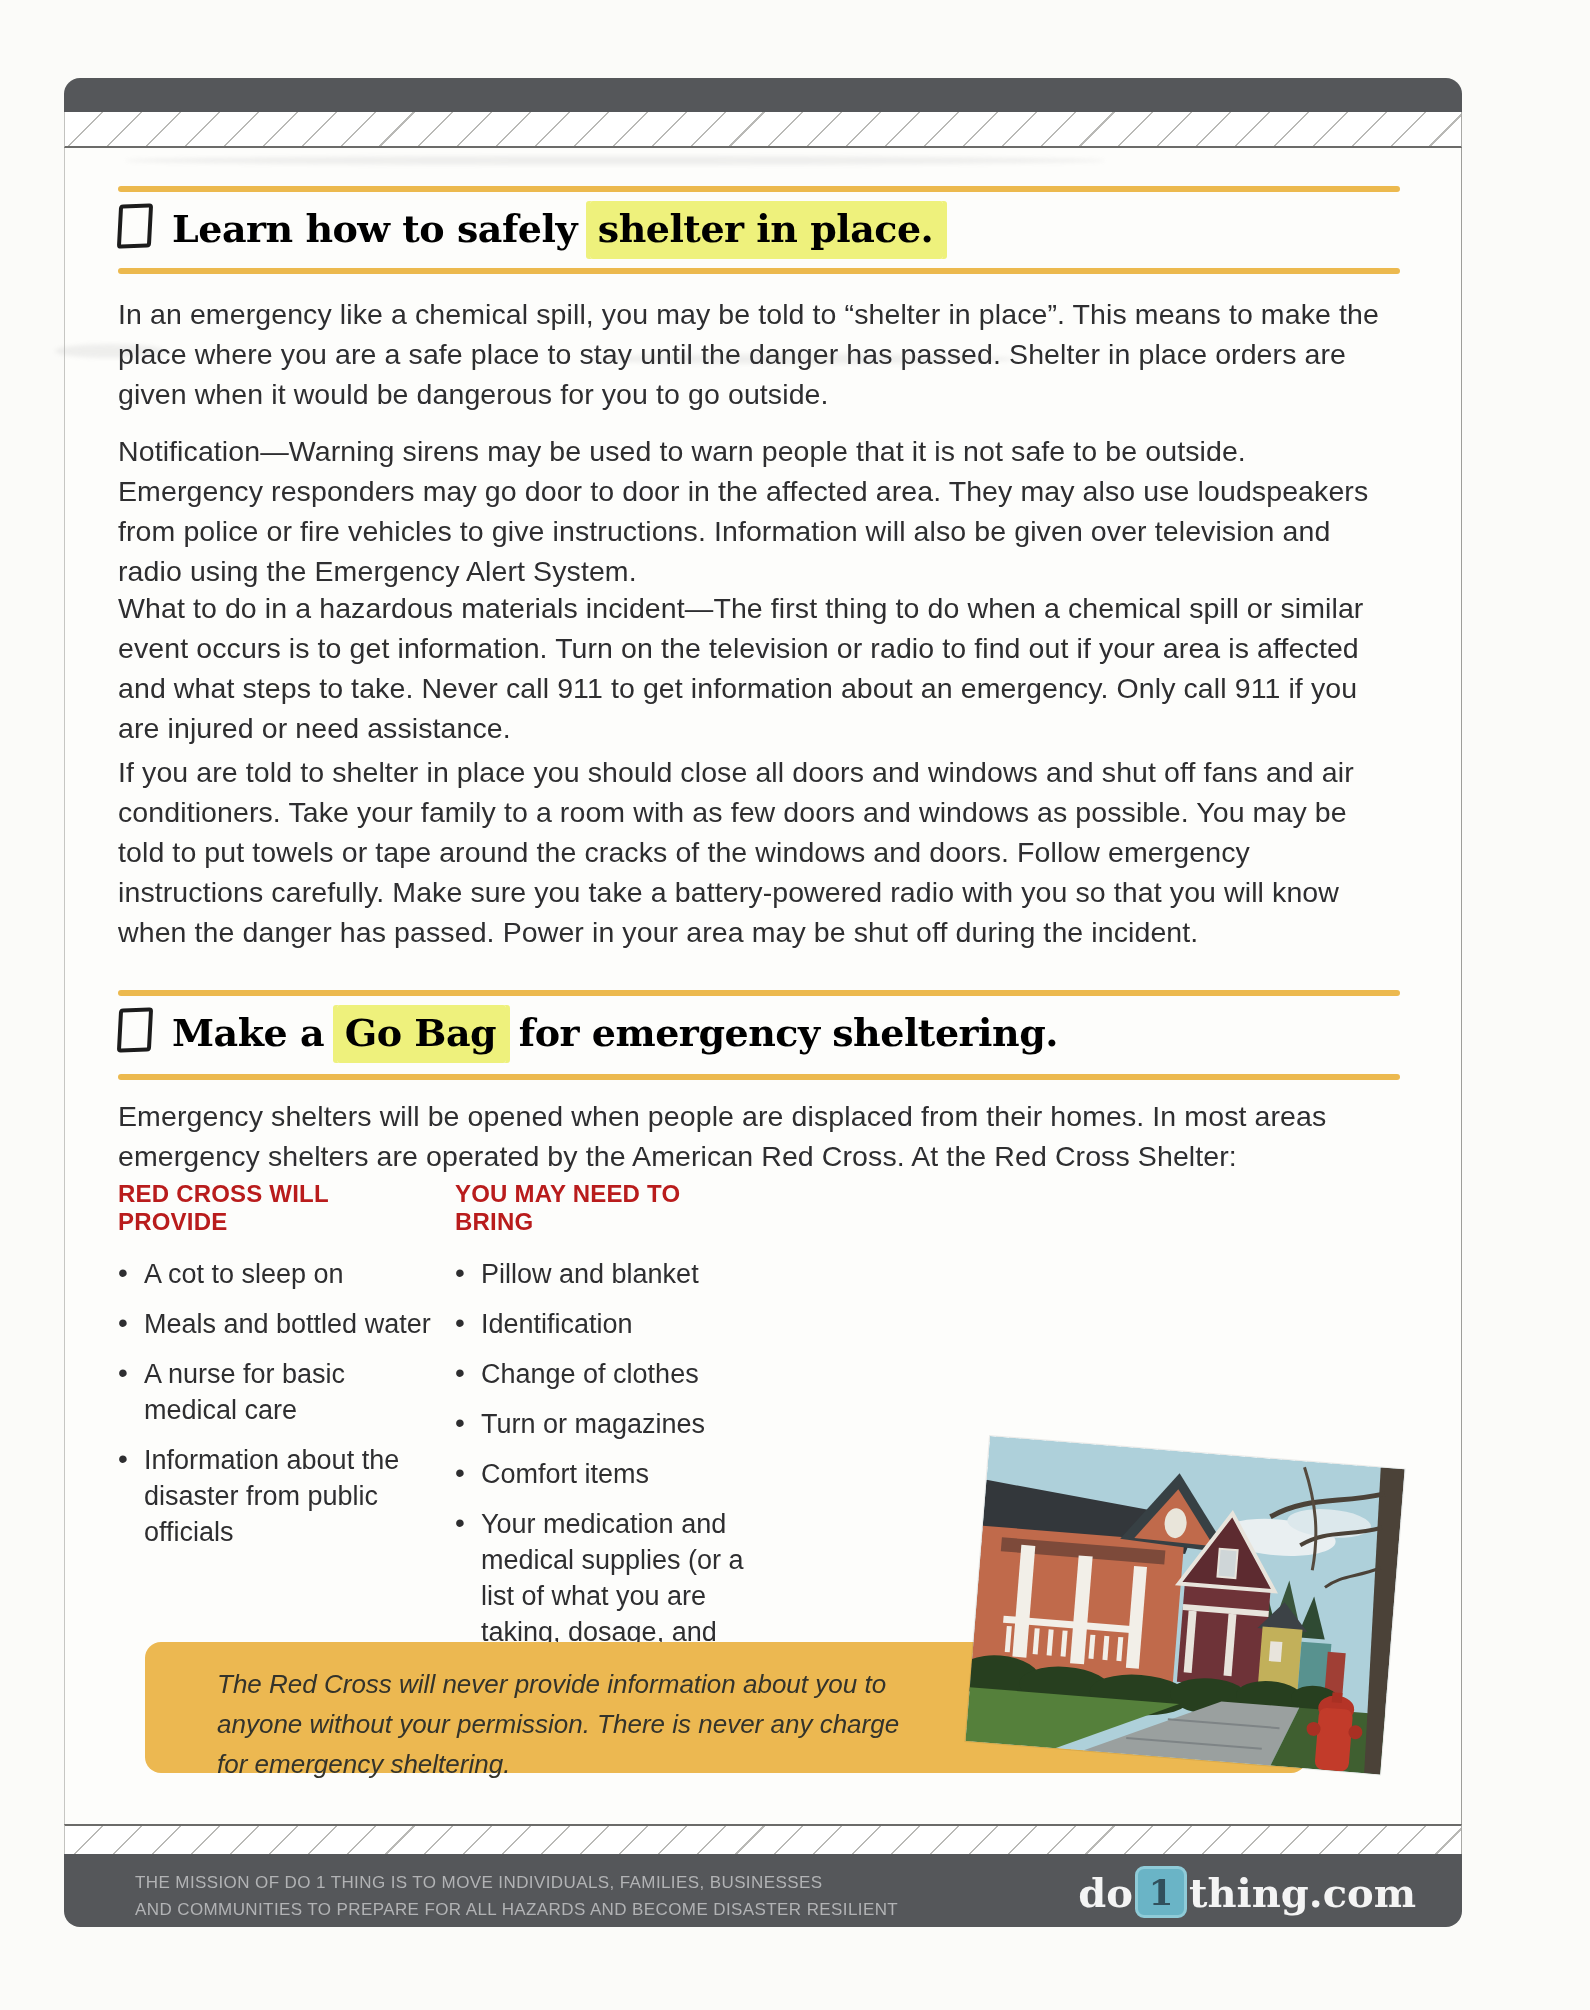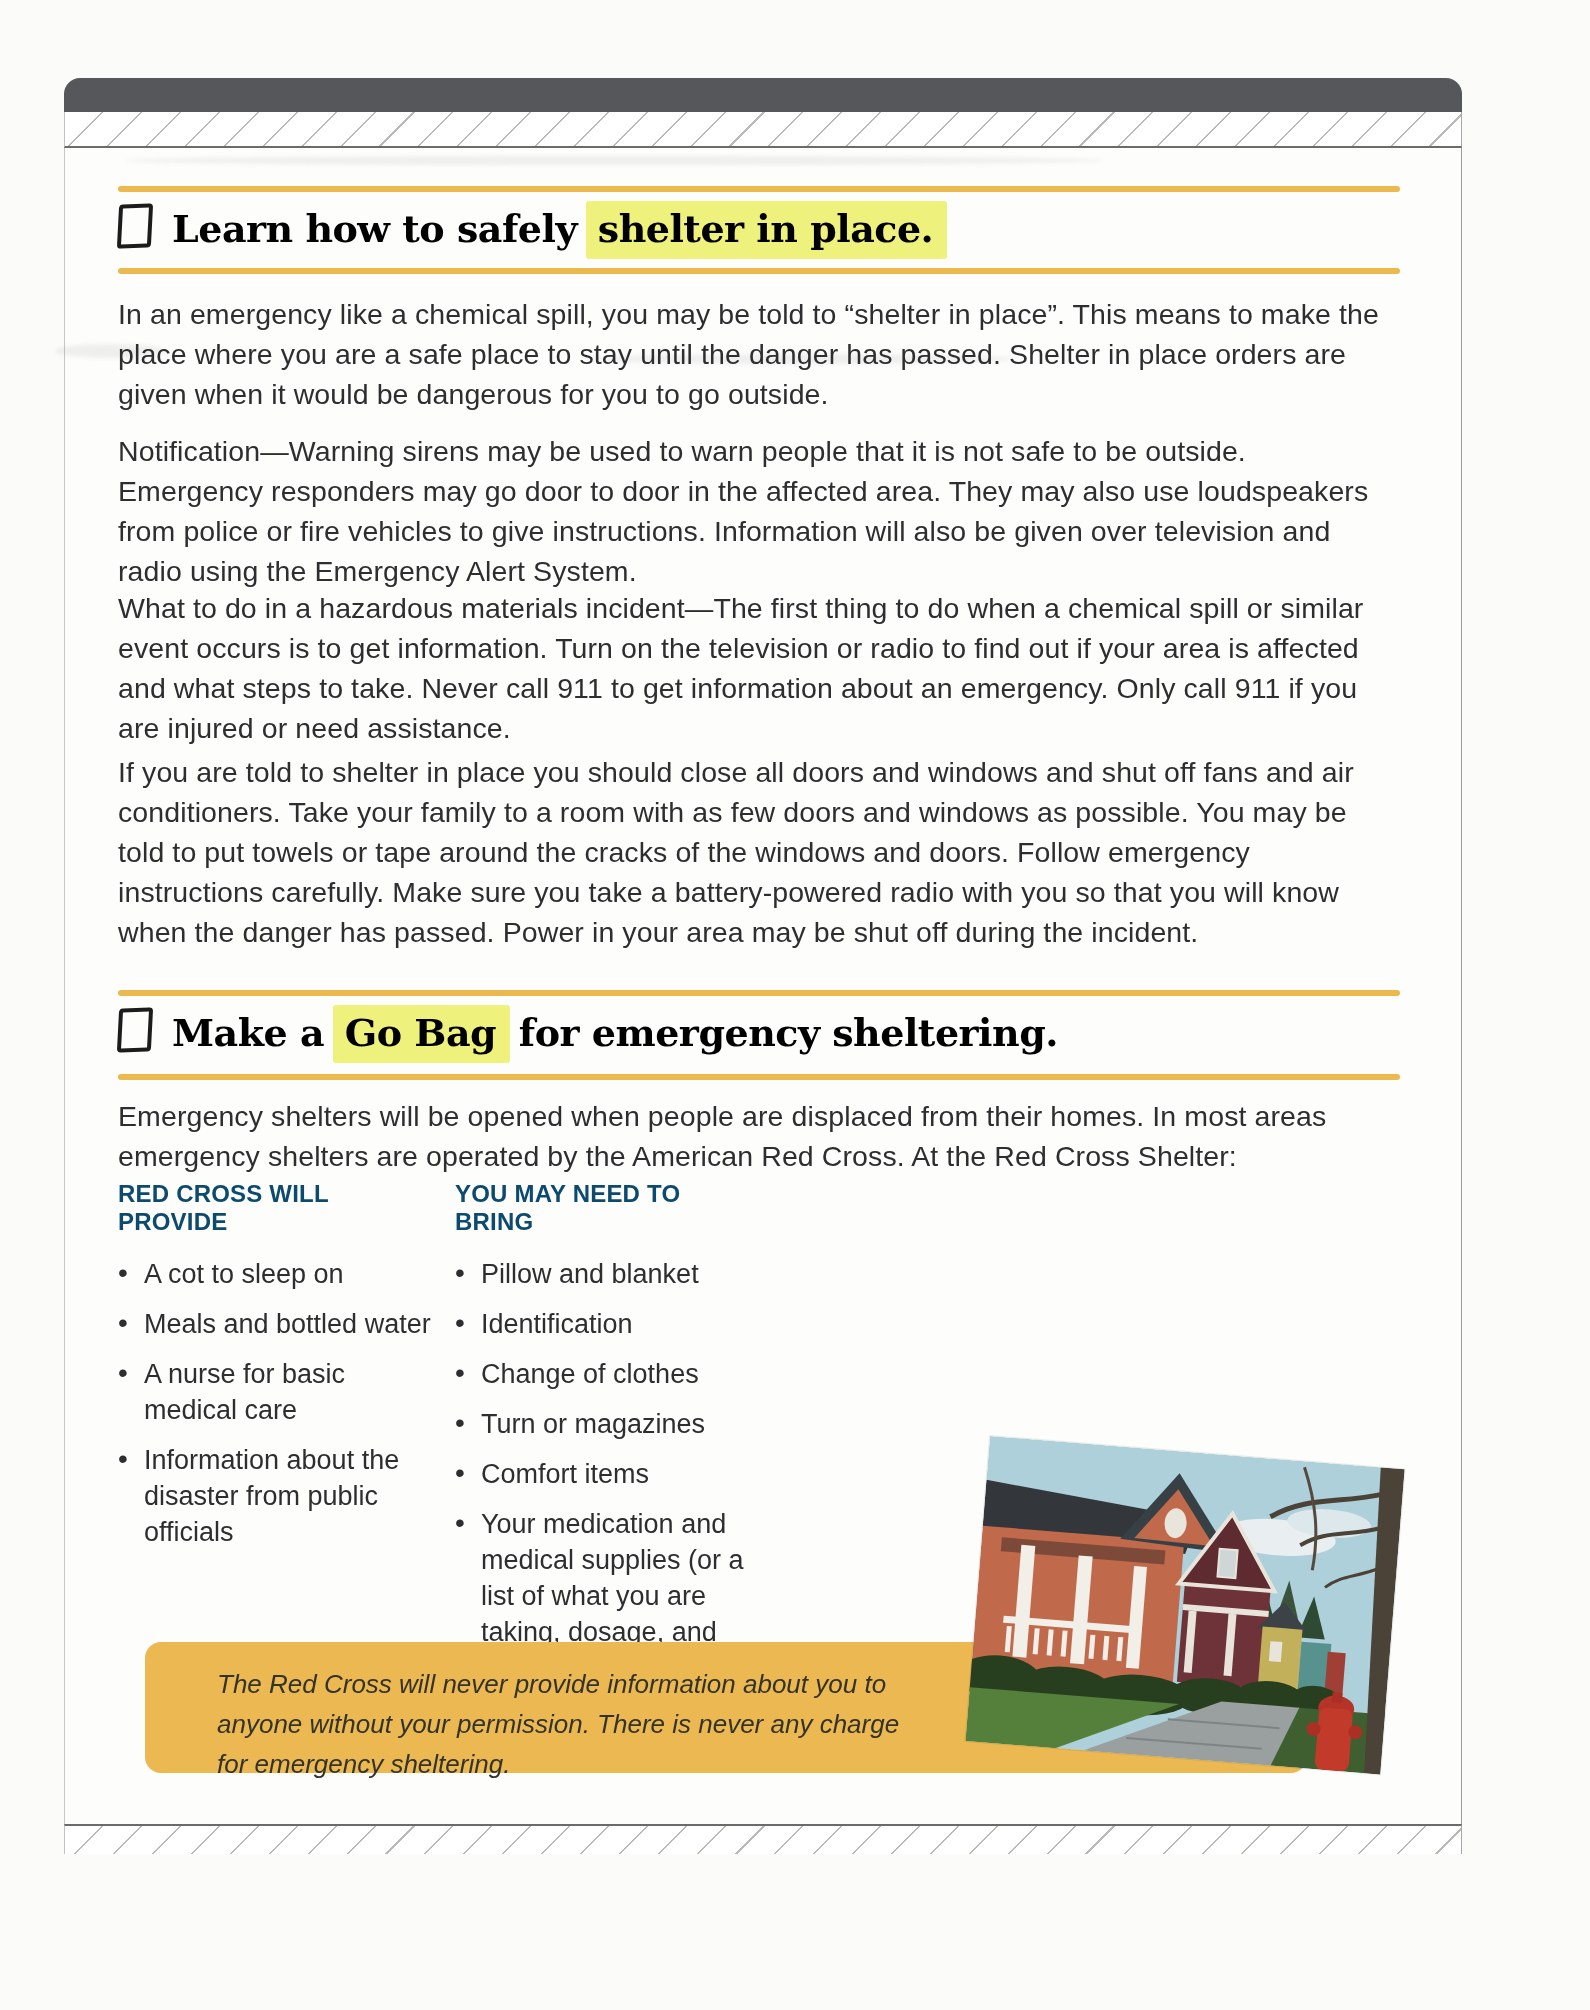--- a/index.html
+++ b/index.html
@@ -30,21 +30,21 @@
   .heading{position:absolute;left:53px;font-family:"DejaVu Serif","Liberation Serif",serif;
            font-weight:bold;font-size:38px;letter-spacing:-0.5px;color:#000000;white-space:nowrap;}
   .checkbox{display:inline-block;width:26px;height:36px;border:4px solid #1c1c1c;border-radius:4px;
             background:#fdfdfb;transform:rotate(-2deg) skewX(-5deg);vertical-align:-6px;margin-right:20px;}
   .hl{background:var(--highlight_yellow);padding:5px 10px 8px 8px;border-radius:3px;
       box-shadow:4px 0 0 var(--highlight_yellow),-4px 0 0 var(--highlight_yellow);}
 
   .para{position:absolute;left:53px;width:1278px;font-size:28.5px;line-height:40px;letter-spacing:0.1px;}
 
   .col{position:absolute;top:1032px;}
-  .col h3{margin:0 0 20px 0;font-size:24px;letter-spacing:0.2px;color:#0c4a6e;}
+  .col h3{margin:0 0 20px 0;font-size:24px;letter-spacing:0.2px;color:#b91c1c;}
   .col ul{margin:0;padding:0;list-style:none;font-size:27px;line-height:36px;}
   .col li{position:relative;padding-left:26px;margin-bottom:14px;}
   .col li::before{content:"\2022";position:absolute;left:0;top:-1px;font-size:28px;}
 
   .callout{position:absolute;left:80px;top:1494px;width:1162px;height:131px;background:var(--callout_bg);
            border-radius:16px;z-index:1;}
   .callout .ctext{position:absolute;left:72px;top:22px;width:690px;font-style:italic;
                   font-size:26px;line-height:40px;color:#33332b;}
 
   .photo{position:absolute;left:925px;top:1288px;width:416px;height:306px;z-index:2;
@@ -190,15 +190,26 @@
           <path d="M398,60 C364,72 344,66 318,84" stroke="#4b4238" stroke-width="4" fill="none"></path>
           <path d="M400,100 C376,112 362,110 346,124" stroke="#4b4238" stroke-width="3" fill="none"></path>
           <path d="M316,6 C330,40 336,70 332,108" stroke="#554a3e" stroke-width="3" fill="none"></path>
         </svg>
       </div>
 
     </div>
 
     <div class="hatch bottom"></div>
 
+    <div class="footerbar">
+      <div class="mission">
+        <div>THE MISSION OF DO 1 THING IS TO MOVE INDIVIDUALS, FAMILIES, BUSINESSES</div>
+        <div>AND COMMUNITIES TO PREPARE FOR ALL HAZARDS AND BECOME DISASTER RESILIENT</div>
+      </div>
+      <div class="logo">
+        <span>do</span>
+        <span class="onebox">1</span>
+        <span>thing.com</span>
+      </div>
+    </div>
 
   </div>
 </div>
 
 </body></html>

